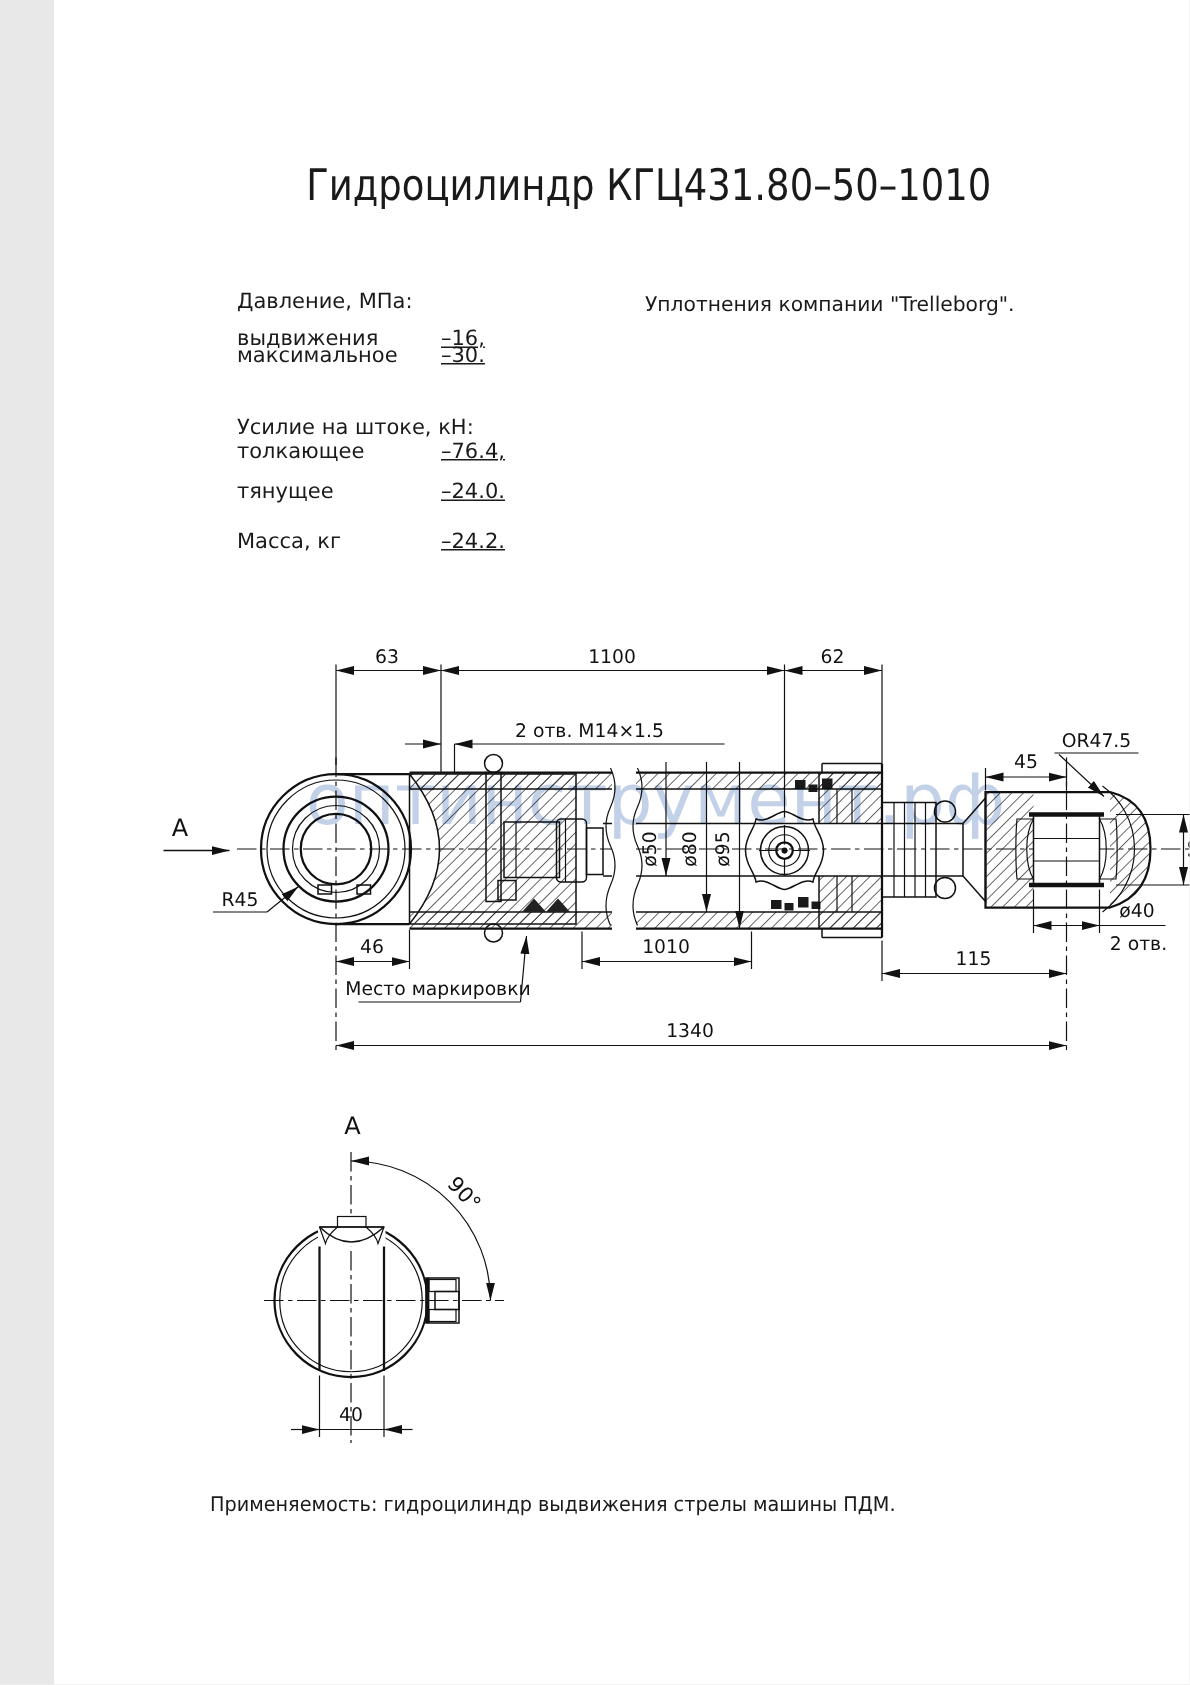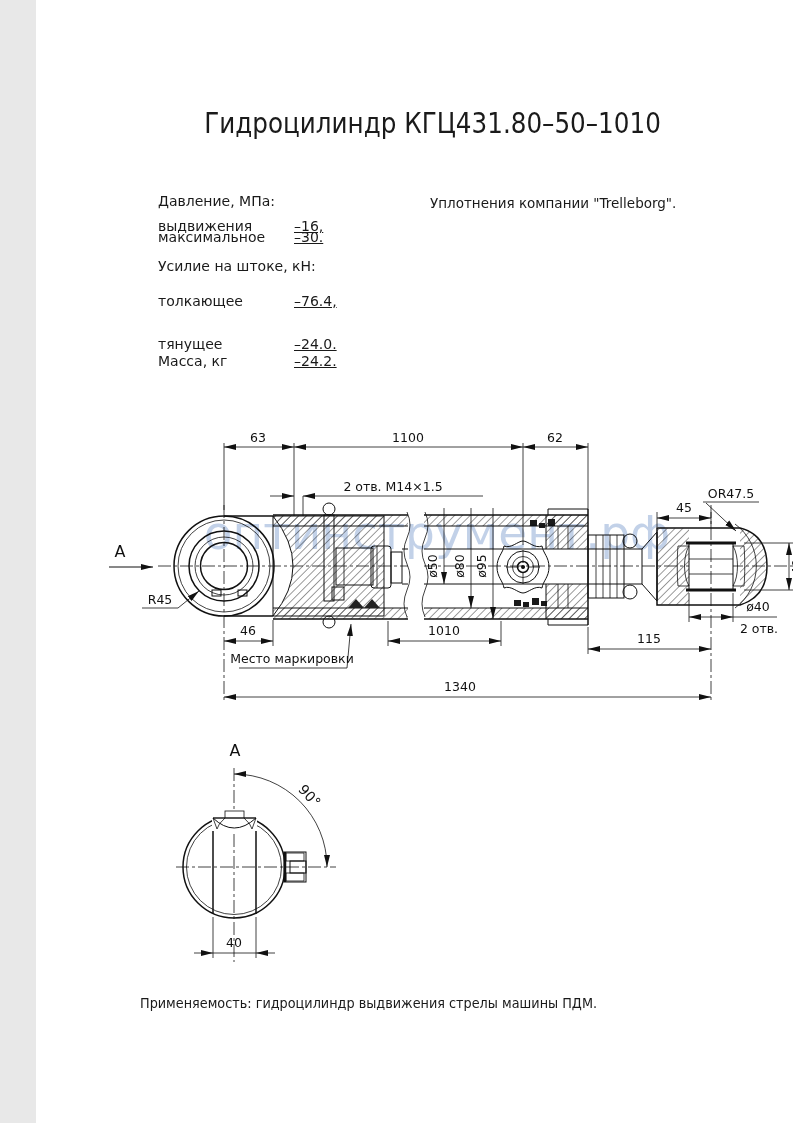--- a/index.html
+++ b/index.html
@@ -30,23 +30,23 @@
 <body>
 
 <div class="page">
 
   <div class="title">Гидроцилиндр КГЦ431.80–50–1010</div>
 
   <div class="specs">
     <div class="spec-row" style="top:0"><span>Давление, МПа:</span></div>
     <div class="spec-row" style="top:25px"><span>выдвижения</span><span class="val">–16,</span></div>
     <div class="spec-row" style="top:36px"><span>максимальное</span><span class="val">–30.</span></div>
-    <div class="spec-row" style="top:65px"><span>Усилие на штоке, кН:</span></div>
+    <div class="spec-row" style="top:84px"><span>Усилие на штоке, кН:</span></div>
     <div class="spec-row" style="top:100px"><span>толкающее</span><span class="val">–76.4,</span></div>
-    <div class="spec-row" style="top:143px"><span>тянущее</span><span class="val">–24.0.</span></div>
+    <div class="spec-row" style="top:127px"><span>тянущее</span><span class="val">–24.0.</span></div>
     <div class="spec-row" style="top:160px"><span>Масса, кг</span><span class="val">–24.2.</span></div>
   </div>
 
   <div class="seals">Уплотнения компании "Trelleborg".</div>
 
   <svg width="793" height="1123" viewBox="0 0 793 1123">
     <defs>
       <pattern id="hx" width="5.5" height="5.5" patternUnits="userSpaceOnUse" patternTransform="rotate(45)">
         <line x1="0" y1="0" x2="0" y2="5.5" stroke="#222" stroke-width="0.9"></line>
       </pattern>

